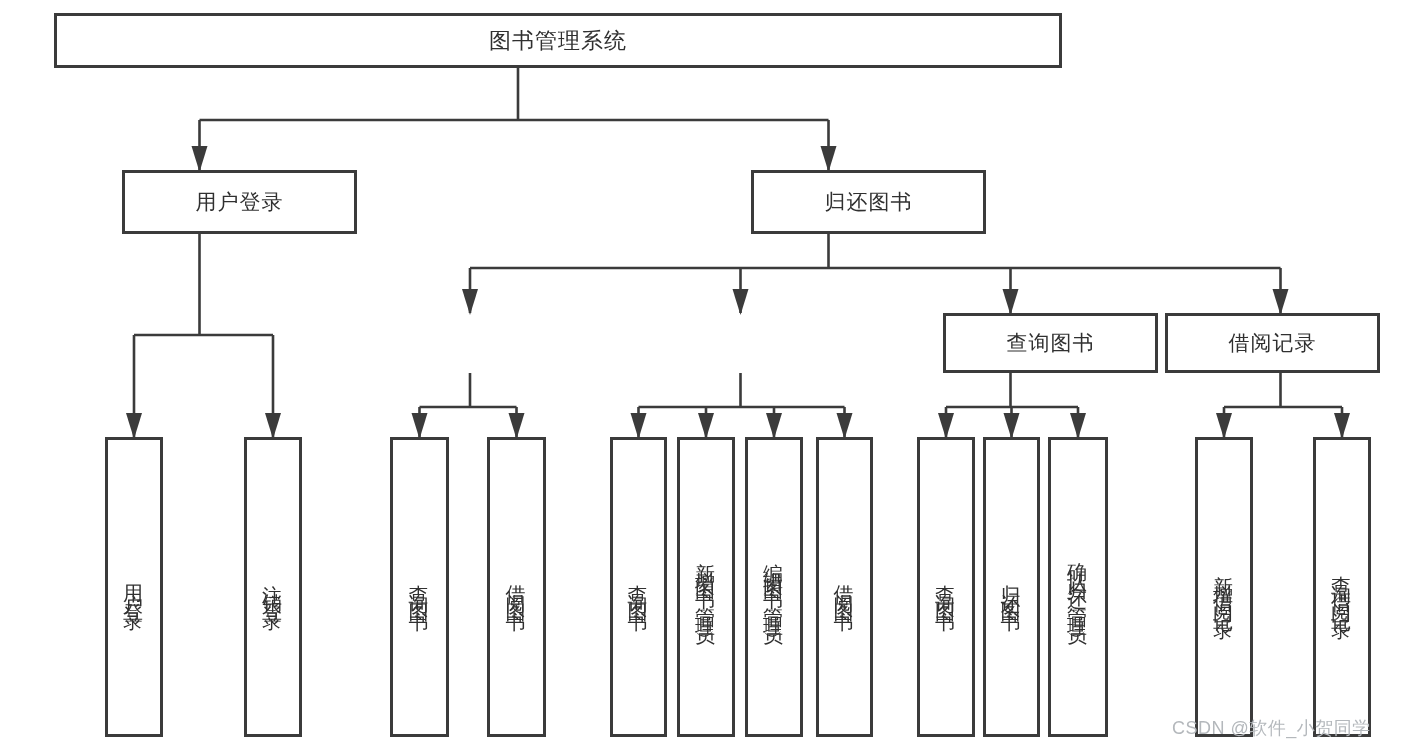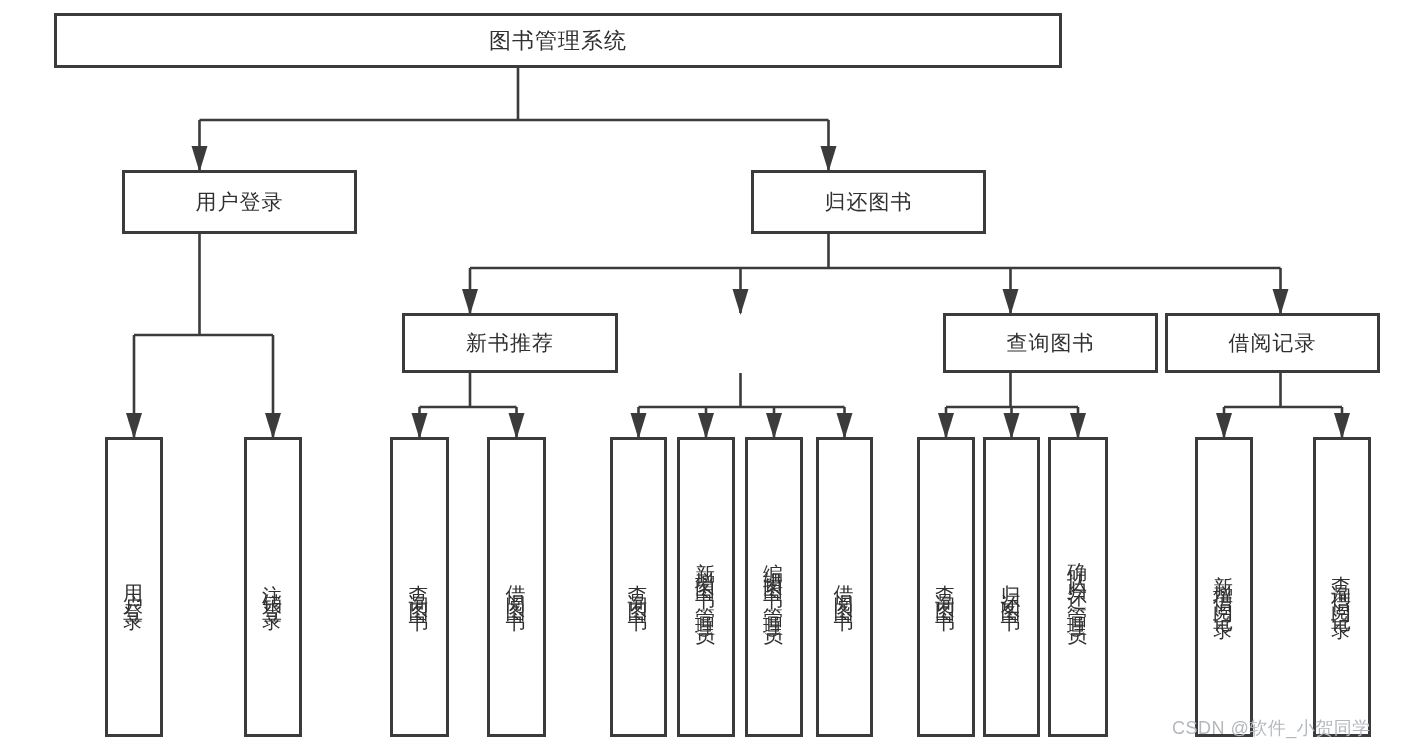--- a/index.html
+++ b/index.html
@@ -113,21 +113,20 @@
     <polygon points="1070,413 1086,413 1078,439"></polygon>
     <polygon points="1216,413 1232,413 1224,439"></polygon>
     <polygon points="1334,413 1350,413 1342,439"></polygon>
   </svg>
 
   <div class="box h root" style="left:14px;top:13px;width:1008px;height:55px">图书管理系统</div>
 
   <div class="box h" style="left:82px;top:170px;width:235px;height:64px">用户登录</div>
   <div class="box h" style="left:711px;top:170px;width:235px;height:64px">归还图书</div>
 
-  <div class="box h" style="left:362px;top:313px;width:216px;height:60px">新书推荐</div>
   <div class="box h" style="left:903px;top:313px;width:215px;height:60px">查询图书</div>
   <div class="box h" style="left:1125px;top:313px;width:215px;height:60px">借阅记录</div>
 
   <div class="box v" style="left:105px;top:437px;width:58px;height:300px">用户登录</div>
   <div class="box v" style="left:244px;top:437px;width:58px;height:300px">注销登录</div>
 
   <div class="box v" style="left:390px;top:437px;width:59px;height:300px">查询图书</div>
   <div class="box v" style="left:487px;top:437px;width:59px;height:300px">借阅图书</div>
 
   <div class="box v" style="left:610px;top:437px;width:57px;height:300px">查询图书</div>

